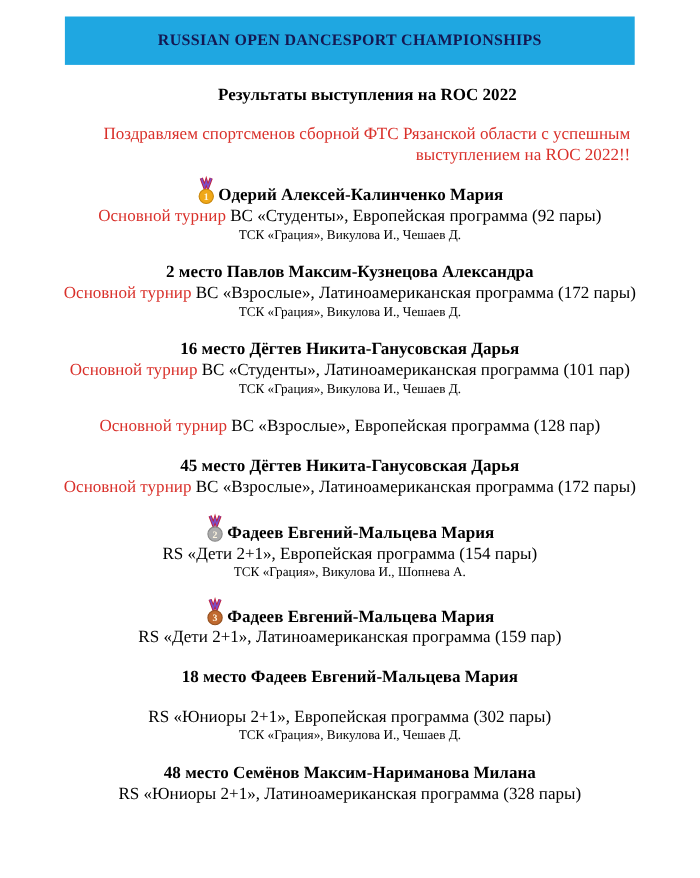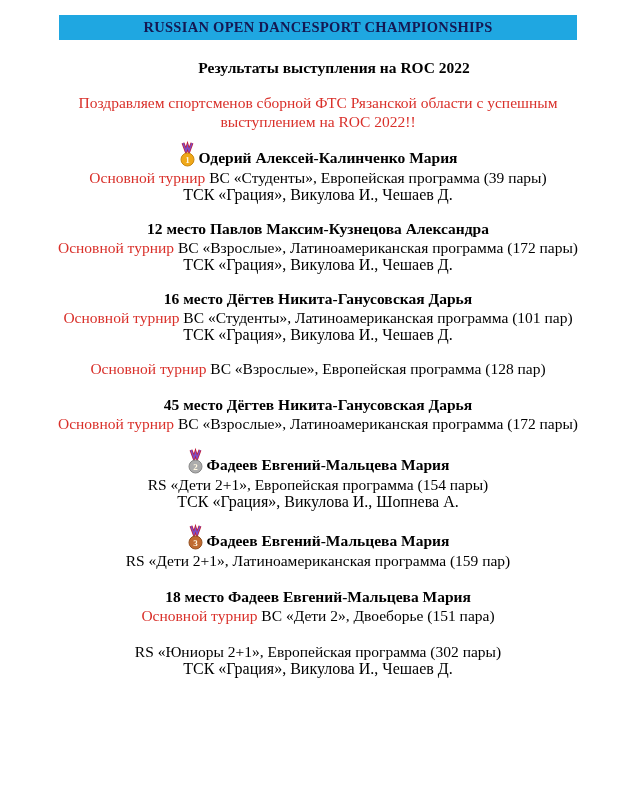--- a/index.html
+++ b/index.html
@@ -12,21 +12,21 @@
     width: 636px;
     height: 798px;
     overflow: hidden;
     background: #ffffff;
     font-family: "Liberation Serif", serif;
     color: #000000;
   }
   .banner {
     margin: 15px auto 0 auto;
     width: 518px;
-    height: 25px;
+    height: 44px;
     background: #1FA7E1;
     display: flex;
     align-items: center;
     justify-content: center;
   }
   .banner-title {
     font-size: 14.5px;
     font-weight: bold;
     color: #141852;
     letter-spacing: 0.3px;
@@ -36,21 +36,21 @@
     margin-top: 18px;
     text-align: center;
     font-size: 15.5px;
     font-weight: bold;
     line-height: 20px;
     padding-left: 32px;
   }
   .congrats {
     margin: 15px auto 0 auto;
     max-width: 510px;
-    text-align: center;
+    text-align: right;
     font-size: 15.5px;
     color: #D9302A;
     line-height: 19px;
   }
   .entries {
     margin-top: 12px;
   }
   .entry {
     text-align: center;
     margin-bottom: 17px;
@@ -63,21 +63,21 @@
   }
   .entry-program {
     font-size: 15.5px;
     line-height: 19px;
     white-space: nowrap;
   }
   .tournament-label {
     color: #D9302A;
   }
   .entry-club {
-    font-size: 16px;
+    font-size: 12px;
     line-height: 15px;
     white-space: nowrap;
   }
   .medal {
     display: inline-block;
     width: 17px;
     height: 25px;
     vertical-align: -5px;
     margin-right: 3px;
     position: relative;
@@ -116,28 +116,28 @@
       <span class="medal medal-gold">
         <svg width="17" height="25" viewBox="0 0 17 25" xmlns="http://www.w3.org/2000/svg">
           <path class="m-ribbon-outer" d="M4,1 L7,9 L8.5,4 L10,9 L13,1"></path>
           <path class="m-ribbon-inner" d="M4,1 L7,9 L8.5,4 L10,9 L13,1"></path>
           <circle class="m-circle" cx="8.5" cy="17.5" r="6.5" stroke-width="1"></circle>
           <text class="m-num" x="8.5" y="20.8">1</text>
         </svg>
       </span><span class="title-text">Одерий Алексей-Калинченко Мария</span>
     </div>
     <div class="entry-program">
-      <span class="tournament-label" style="color: rgb(217, 48, 42);">Основной турнир</span><span class="program-text"> ВС «Студенты», Европейская программа (39 пары)</span>
-    </div>
-    <div class="entry-club">ТСК «Грация», Викулова И., Чешаев Д.</div>
-  </div>
-
-  <div class="entry">
-    <div class="entry-title">
-      <span class="title-text">12 место Павлов Максим-Кузнецова Александра</span>
+      <span class="tournament-label" style="color: rgb(217, 48, 42);">Основной турнир</span><span class="program-text"> ВС «Студенты», Европейская программа (92 пары)</span>
+    </div>
+    <div class="entry-club">ТСК «Грация», Викулова И., Чешаев Д.</div>
+  </div>
+
+  <div class="entry">
+    <div class="entry-title">
+      <span class="title-text">2 место Павлов Максим-Кузнецова Александра</span>
     </div>
     <div class="entry-program">
       <span class="tournament-label" style="color: rgb(217, 48, 42);">Основной турнир</span><span class="program-text"> ВС «Взрослые», Латиноамериканская программа (172 пары)</span>
     </div>
     <div class="entry-club">ТСК «Грация», Викулова И., Чешаев Д.</div>
   </div>
 
   <div class="entry">
     <div class="entry-title">
       <span class="title-text">16 место Дёгтев Никита-Ганусовская Дарья</span>
@@ -196,29 +196,35 @@
     <div class="entry-program">
       <span class="program-text">RS «Дети 2+1», Латиноамериканская программа (159 пар)</span>
     </div>
 
   </div>
 
   <div class="entry">
     <div class="entry-title">
       <span class="title-text">18 место Фадеев Евгений-Мальцева Мария</span>
     </div>
-    <div class="entry-program">
-      <span class="tournament-label" style="color: rgb(217, 48, 42);">Основной турнир</span><span class="program-text"> ВС «Дети 2», Двоеборье (151 пара)</span>
-    </div>
 
   </div>
 
   <div class="entry">
     <div class="entry-program">
       <span class="program-text">RS «Юниоры 2+1», Европейская программа (302 пары)</span>
     </div>
     <div class="entry-club">ТСК «Грация», Викулова И., Чешаев Д.</div>
   </div>
 
+  <div class="entry">
+    <div class="entry-title">
+      <span class="title-text">48 место Семёнов Максим-Нариманова Милана</span>
+    </div>
+    <div class="entry-program">
+      <span class="program-text">RS «Юниоры 2+1», Латиноамериканская программа (328 пары)</span>
+    </div>
+
+  </div>
 
 </div>
 
 </div>
 
 </body></html>

